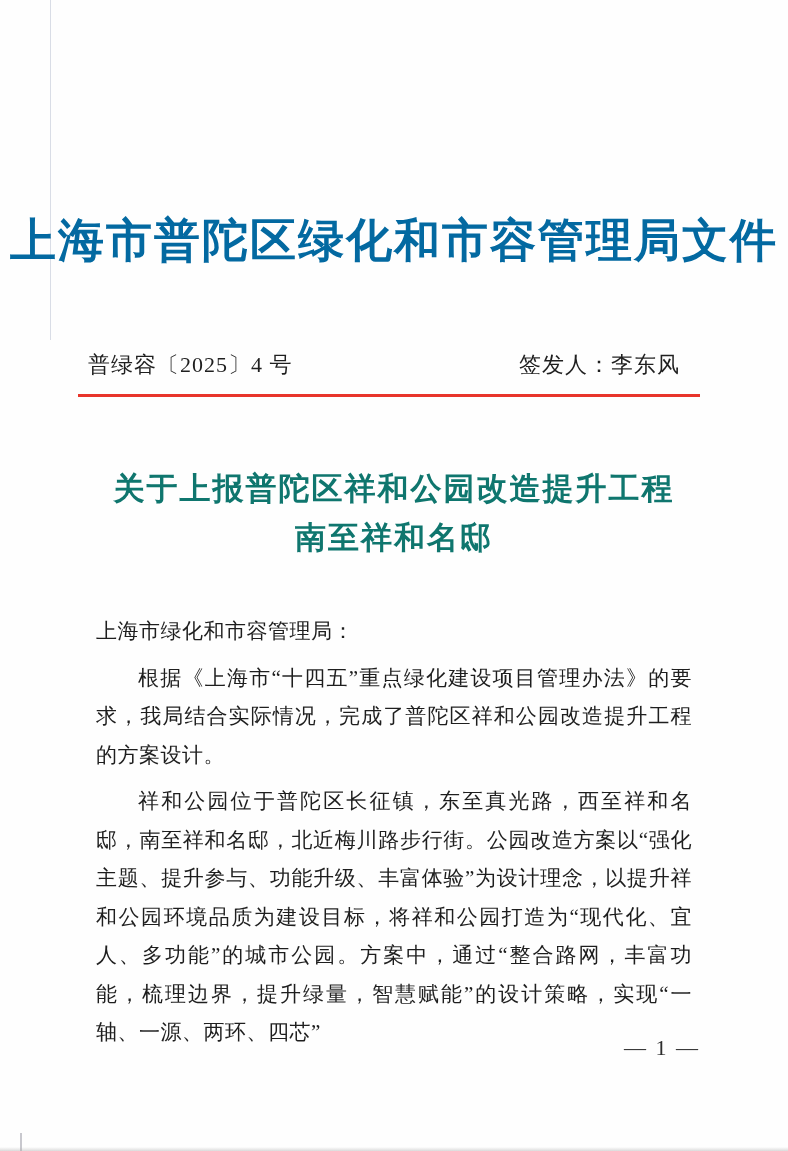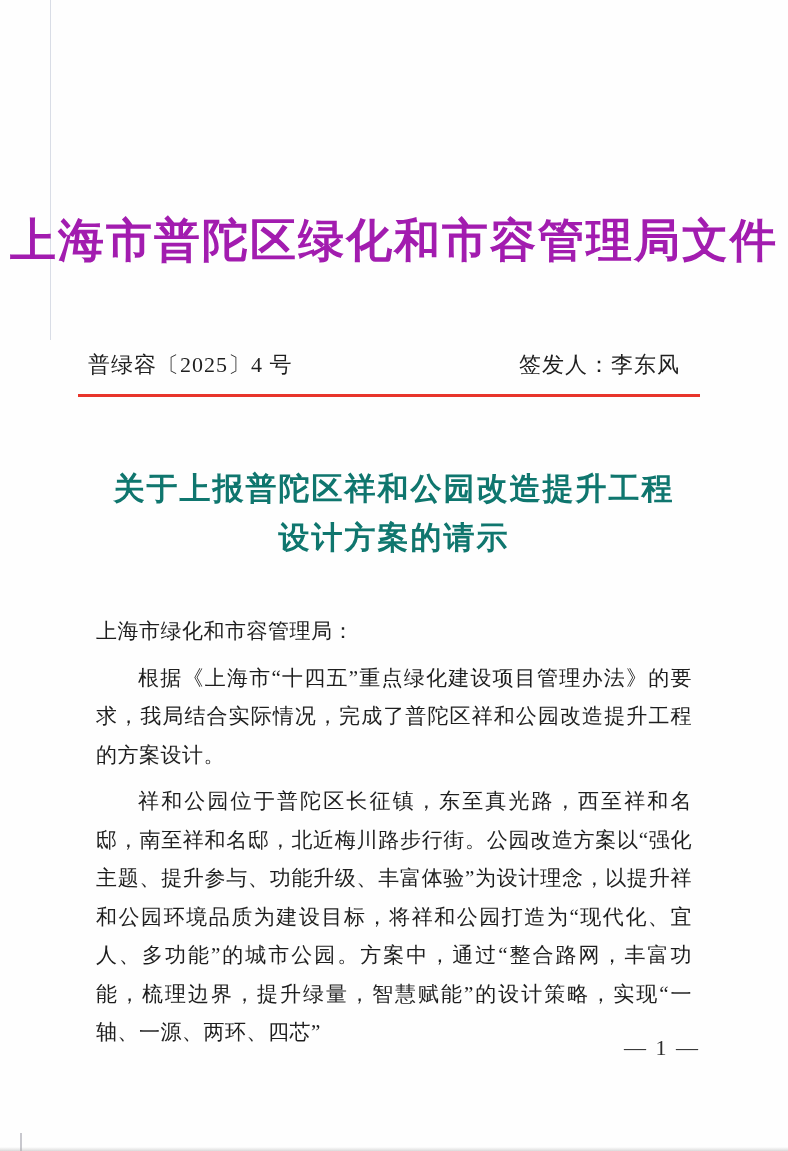--- a/index.html
+++ b/index.html
@@ -29,21 +29,21 @@
     background: linear-gradient(to bottom, rgba(255,255,255,0), rgba(175,175,175,0.45));
   }
   .agency-header {
     position: absolute;
     top: 208px; left: 0; right: 0;
     text-align: center;
     font-size: 46px;
     line-height: 66px;
     font-weight: 700;
     letter-spacing: 2px;
-    color: #a21caf;
+    color: #0369a1;
     white-space: nowrap;
   }
   .docinfo-row {
     position: absolute;
     top: 349px; left: 88px; right: 108px;
     display: flex;
     justify-content: space-between;
     align-items: baseline;
     font-size: 22px;
     line-height: 32px;
@@ -102,21 +102,21 @@
     <span class="doc-number">普绿容〔2025〕4 号</span>
     <span class="signer">
       <span>签发人：</span><span>李东风</span>
     </span>
   </div>
 
   <div class="red-rule"></div>
 
   <div class="doc-title">
     <div>关于上报普陀区祥和公园改造提升工程</div>
-    <div>设计方案的请示</div>
+    <div>南至祥和名邸</div>
   </div>
 
   <div class="body-text">
     <p>上海市绿化和市容管理局：</p>
     <p class="indent">根据《上海市“十四五”重点绿化建设项目管理办法》的要求，我局结合实际情况，完成了普陀区祥和公园改造提升工程的方案设计。</p>
     <p class="indent">祥和公园位于普陀区长征镇，东至真光路，西至祥和名邸，南至祥和名邸，北近梅川路步行街。公园改造方案以“强化主题、提升参与、功能升级、丰富体验”为设计理念，以提升祥和公园环境品质为建设目标，将祥和公园打造为“现代化、宜人、多功能”的城市公园。方案中，通过“整合路网，丰富功能，梳理边界，提升绿量，智慧赋能”的设计策略，实现“一轴、一源、两环、四芯”</p>
   </div>
 
   <div class="page-number">— 1 —</div>
 

